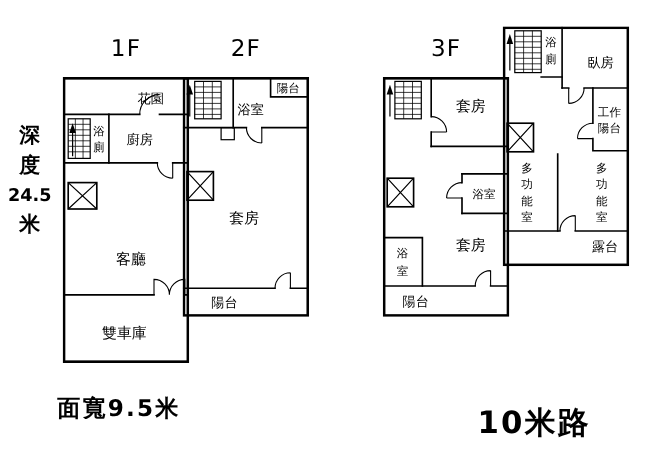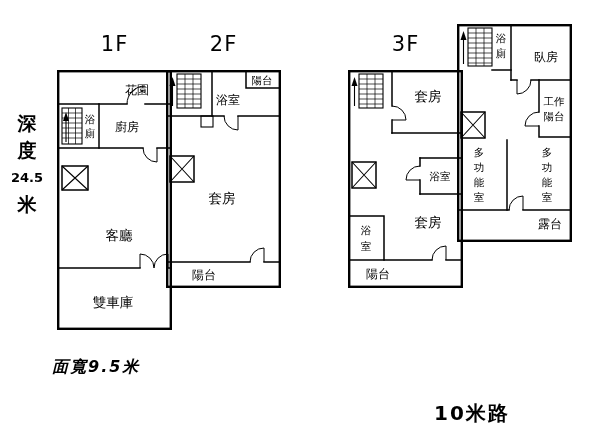--- a/index.html
+++ b/index.html
@@ -8,25 +8,25 @@
   .canvas { position:relative; width:600px; height:430px; background:#fff; overflow:hidden; }
 
   .floor-col { position:absolute; top:24px; width:115px; }
   .col-1f { left:57px; }  .col-2f { left:166px; }
   .col-3f { left:312px;margin-left:36px; } .col-4f { left:457px; }
   .floor-title { text-align:center; font-size:21px; font-weight:500;
     height:46px; line-height:40px; letter-spacing:1px; }
 
   .depth { position:absolute; left:6px; top:110px; width:42px; text-align:center;
     font-weight:700; font-size:19px; line-height:27px; }
-  .depth .num { font-size:13px; letter-spacing:0; }
-  .width-label { position:absolute; left:52px; top:357px; font-size:16px;
-    font-weight:600; letter-spacing:2px;font-style:italic; }
-  .road-label { position:absolute; left:434px; top:366px; font-size:20px;
-    font-weight:700; letter-spacing:2px;margin-top:34px; }
+  .depth .num { font-size:16px; letter-spacing:0; }
+  .width-label { position:absolute; left:52px; top:357px; font-size:21px;
+    font-weight:600; letter-spacing:2px; }
+  .road-label { position:absolute; left:434px; top:366px; font-size:28px;
+    font-weight:700; letter-spacing:2px; }
 
   svg { display:block; }
   .outer { fill:none; stroke:#000; stroke-width:2.4px; }
   .wall  { fill:none; stroke:#000; stroke-width:1.5px; stroke-linecap:square; }
   .thin  { fill:none; stroke:#000; stroke-width:1.1px; }
   .arc   { fill:none; stroke:#000; stroke-width:1px; }
   .grid  { fill:none; stroke:#000; stroke-width:0.7px; }
   text.room { font-size:12px; text-anchor:middle; fill:#000; }
   text.big  { font-size:13.5px; }
   text.small{ font-size:10.5px; }

